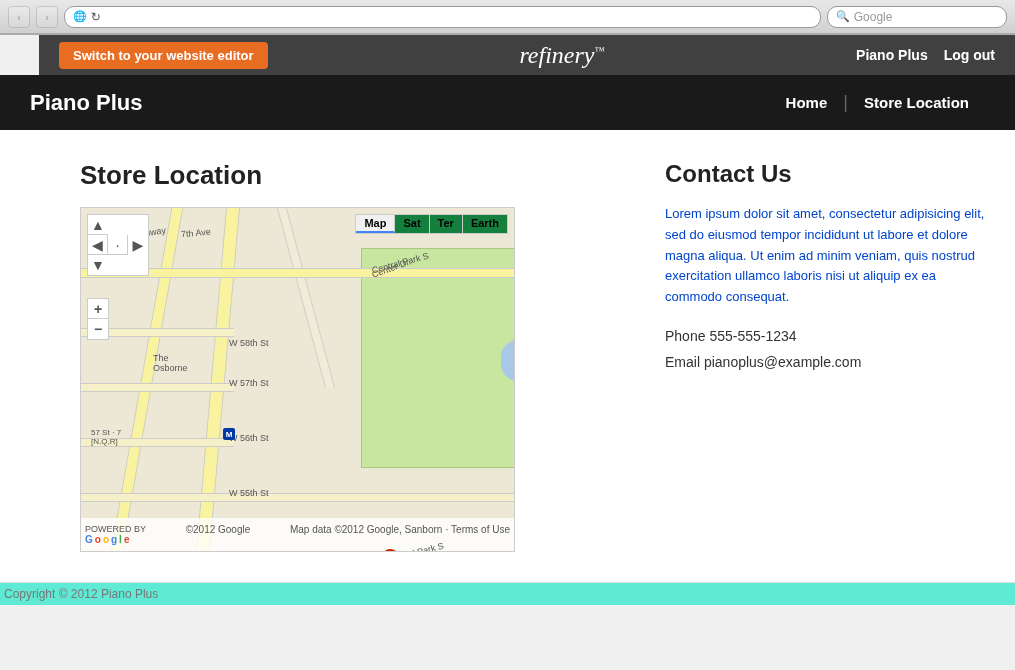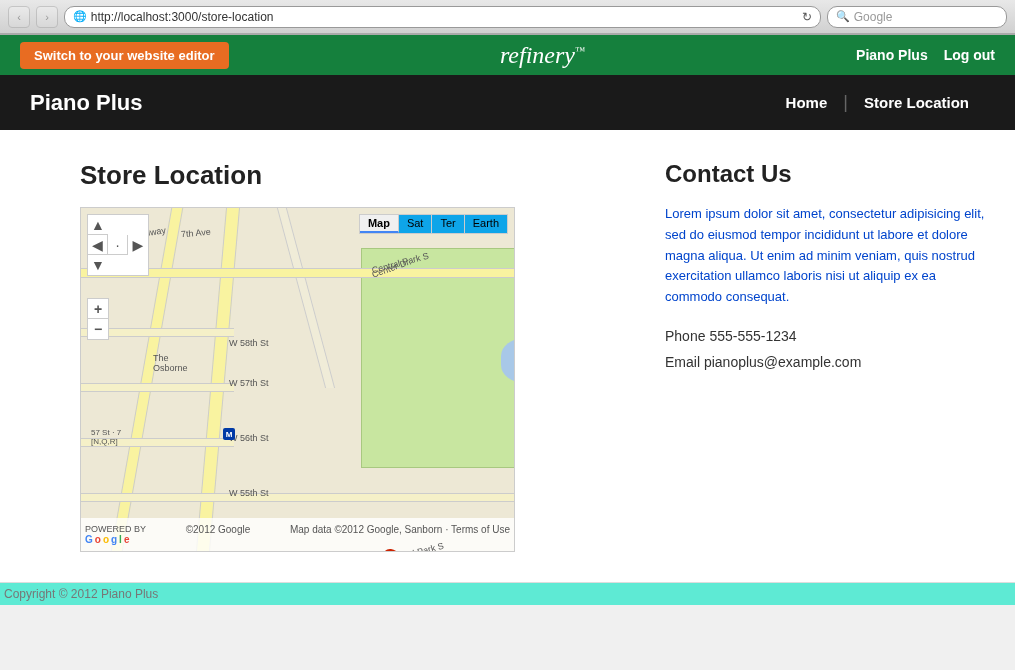--- a/index.html
+++ b/index.html
@@ -82,26 +82,27 @@
       height: 22px;
       padding: 0 8px;
       gap: 4px;
       width: 180px;
     }
     .search-icon { font-size: 11px; color: #555; }
     .search-text { font-size: 12px; color: #999; }
 
     
     .cms-toolbar {
-      background: #15803d;
+      background: #404040;
       height: 40px;
       display: flex;
       align-items: center;
       justify-content: space-between;
       padding: 0 20px;
+      margin-left: 39px;
     }
     .switch-btn {
       background: #e86c22;
       color: white;
       border: none;
       padding: 6px 14px;
       border-radius: 4px;
       font-size: 13px;
       font-weight: bold;
       cursor: pointer;
@@ -190,21 +191,22 @@
       display: flex;
       border: 1px solid #ccc;
       background: white;
       z-index: 10;
     }
     .map-tab {
       padding: 2px 8px;
       font-size: 11px;
       cursor: pointer;
       border-right: 1px solid #ccc;
-      background: #0ea5e9;
+      background: #15803d;
+      font-weight: bold;
     }
     .map-tab:last-child { border-right: none; }
     .map-tab.active { background: #f0f0f0; font-weight: bold; border-bottom: 2px solid #4285f4; }
 
     
     .fake-map {
       width: 100%; height: 100%;
       position: relative;
       background: #ede8d5;
       overflow: hidden;
@@ -337,21 +339,20 @@
   </style>
 </head>
 <body>
 
 <div class="browser-chrome">
   <div class="toolbar">
     <div class="nav-btn disabled">‹</div>
     <div class="nav-btn disabled">›</div>
     <div class="address-bar">
       <span class="address-bar-icon">🌐</span>
-      <span class="address-text">http://localhost:3000/store-location</span>
       <span class="refresh-btn">↻</span>
     </div>
     <div class="search-bar">
       <span class="search-icon">🔍</span>
       <span class="search-text">Google</span>
     </div>
   </div>
 </div>
 
 <div class="cms-toolbar">

